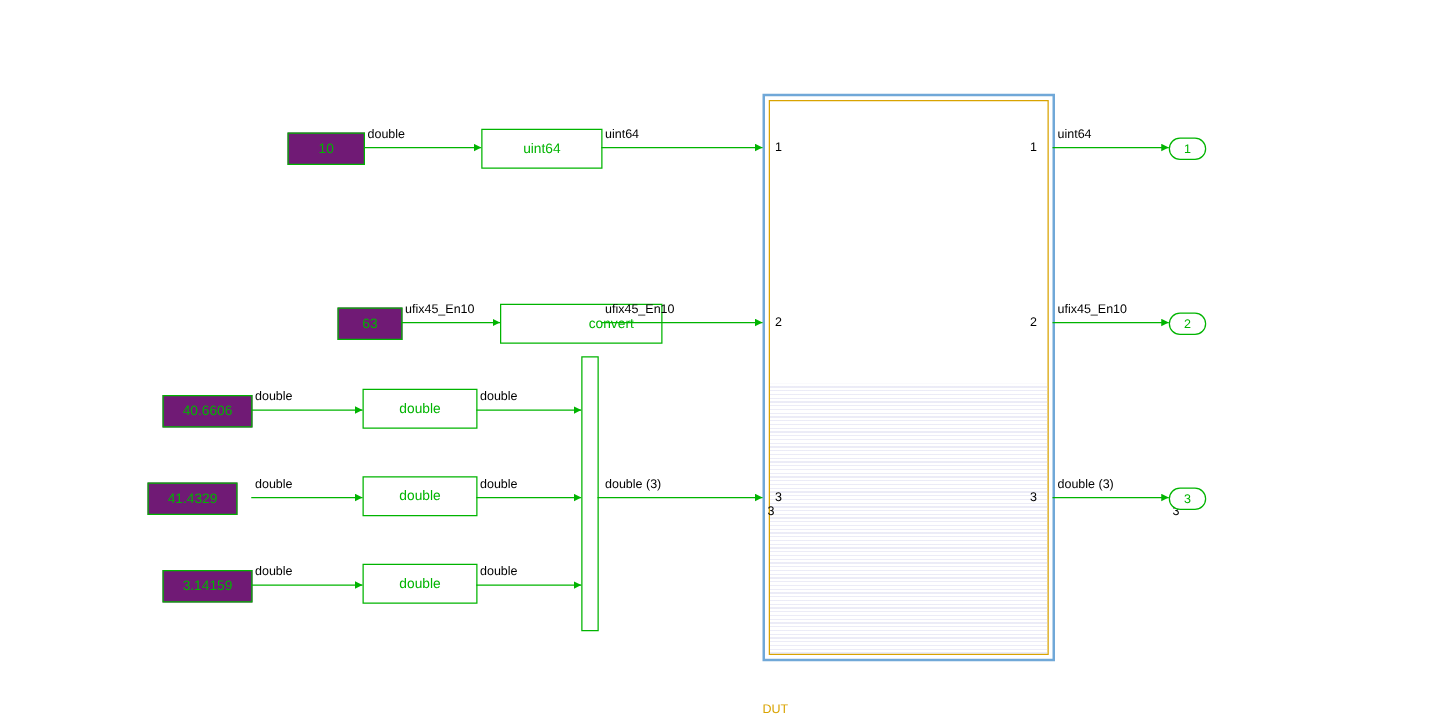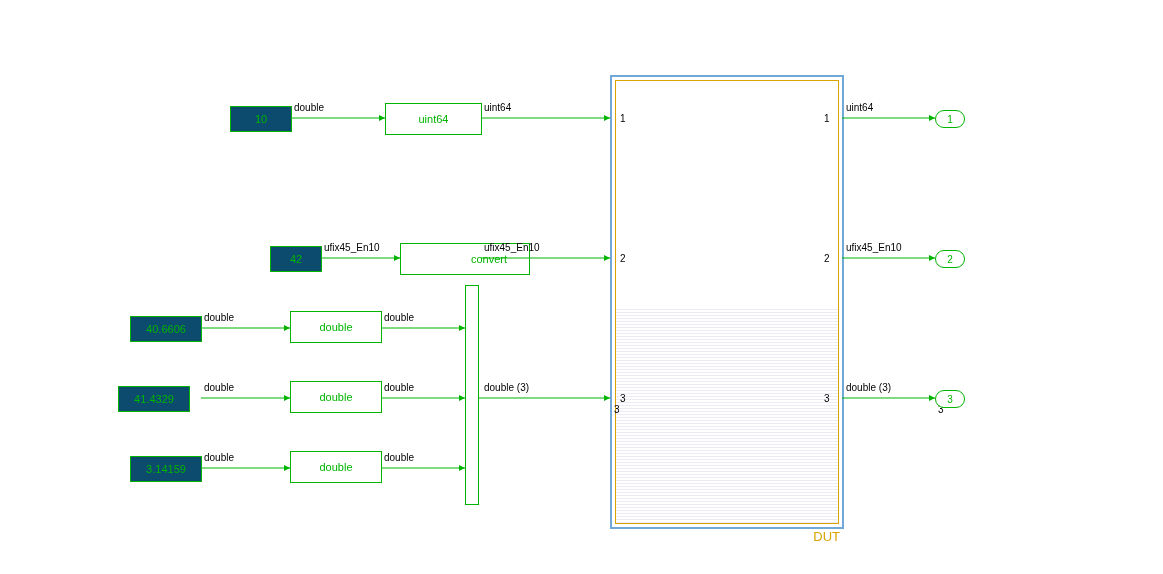--- a/index.html
+++ b/index.html
@@ -14,21 +14,21 @@
     overflow: hidden;
   }
   .canvas {
     position: relative;
     width: 1163px;
     height: 574px;
   }
   .block-const {
     position: absolute;
     border: 1px solid #00b400;
-    background: #0c4a6e;
+    background: #701a75;
     color: #00b400;
     display: flex;
     align-items: center;
     justify-content: center;
     height: 24px;
   }
   .block-conv {
     position: absolute;
     border: 1px solid #00b400;
     background: #fff;
@@ -58,22 +58,23 @@
     position: absolute;
     left: 4px;
     right: 4px;
     bottom: 4px;
     background: repeating-linear-gradient(0deg,#c8c8e8 0,#c8c8e8 1px,transparent 1px,transparent 3px);
     opacity: 0.35;
   }
   .dut-label {
     position: absolute;
     color: #d9a300;
-    font-size: 13px;
-    text-align: right;
+    font-size: 10px;
+    text-align: left;
+    margin-top: 33px;
   }
   .signal-label {
     position: absolute;
     font-size: 10px;
     color: #000;
   }
   .port-num {
     position: absolute;
     font-size: 10px;
     color: #000;
@@ -119,21 +120,21 @@
   <div class="port-num" style="left:620px; top:393px;">3</div>
   <div class="port-num" style="left:824px; top:113px;">1</div>
   <div class="port-num" style="left:824px; top:253px;">2</div>
   <div class="port-num" style="left:824px; top:393px;">3</div>
 
   <div class="block-const" style="left:230px; top:106px; width:60px;">10</div>
   <div class="signal-label" style="left:294px; top:102px;">double</div>
   <div class="block-conv" style="left:385px; top:103px; width:95px;">uint64</div>
   <div class="signal-label" style="left:484px; top:102px;">uint64</div>
 
-  <div class="block-const" style="left:270px; top:246px; width:50px;">42</div>
+  <div class="block-const" style="left:270px; top:246px; width:50px;">63</div>
   <div class="signal-label" style="left:324px; top:242px;">ufix45_En10</div>
   <div class="block-conv" style="left:400px; top:243px; width:80px;padding-left:48px;">convert</div>
   <div class="signal-label" style="left:484px; top:242px;">ufix45_En10</div>
 
   <div class="block-const" style="left:130px; top:316px; width:70px;">40.6606</div>
   <div class="signal-label" style="left:204px; top:312px;">double</div>
   <div class="block-conv" style="left:290px; top:311px; width:90px;">double</div>
   <div class="signal-label" style="left:384px; top:312px;">double</div>
 
   <div class="block-const" style="left:118px; top:386px; width:70px;">41.4329</div>

